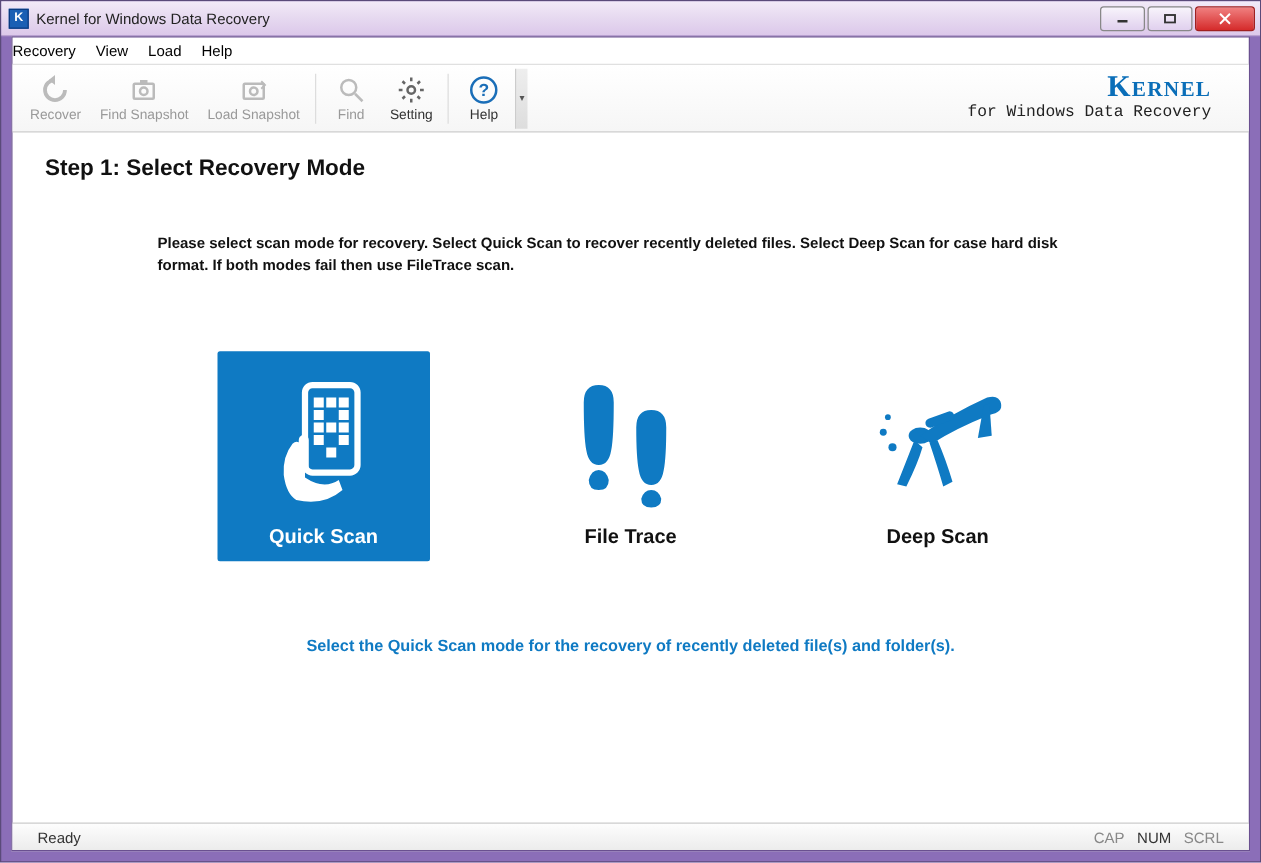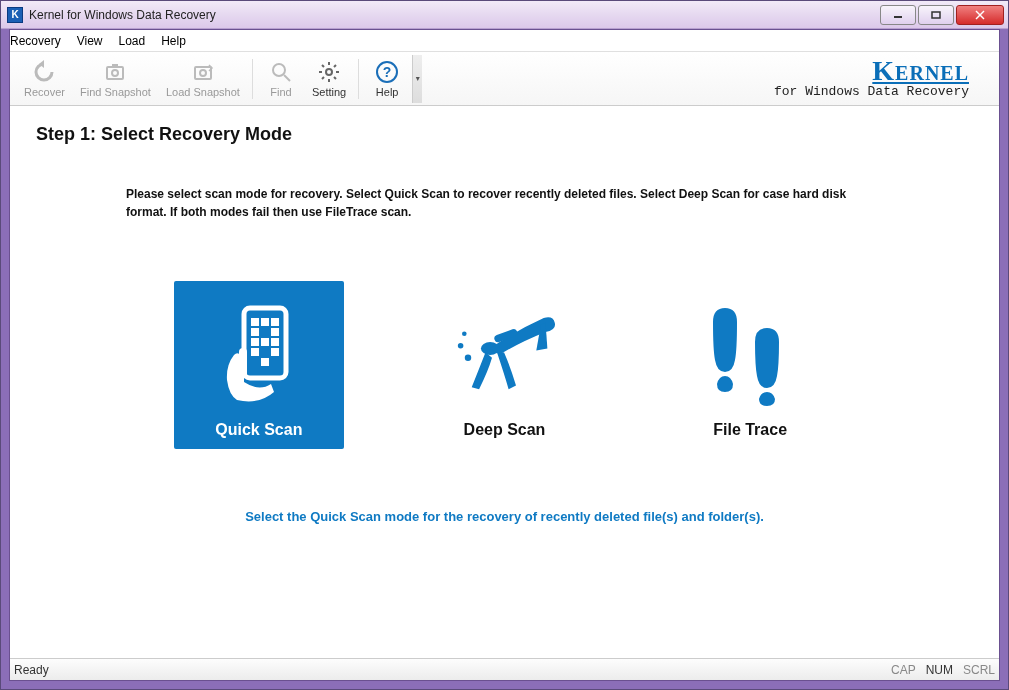--- a/index.html
+++ b/index.html
@@ -96,27 +96,26 @@
   margin-bottom: 1px;
 }
 .tool-sep { width: 1px; height: 40px; background: #ddd; margin: 0 3px; }
 .brand-right {
   margin-left: auto;
   padding-right: 30px;
   text-align: right;
 }
 .brand-right .brand1 {
   font-family: "Times New Roman", serif;
-  font-size: 28px;
+  font-size: 24px;
   color: #0a6eb8;
   font-weight: bold;
   letter-spacing: 1px;
   font-variant: small-caps;
   line-height: 0.9;
-  text-decoration: underline;
 }
 .brand-right .brand2 {
   font-size: 13px;
   color: #222;
   font-family: Liberation Mono, monospace;
 }
 .toolbar-end { width: 10px; height: 48px; border-left: 1px solid #ccc; background: linear-gradient(to bottom, #eee, #ddd); display:flex; align-items:center; justify-content:center; color:#555; font-size:8px;}
 
 .content {
   flex: 1;
@@ -172,21 +171,21 @@
   color: #0f7ac3;
   margin-top: 60px;
 }
 
 .statusbar {
   height: 22px;
   background: linear-gradient(to bottom, #fdfdfd, #ececec);
   border-top: 1px solid #ccc;
   display: flex;
   align-items: center;
-  padding: 0 4px;
+  padding: 0 20px;
   font-size: 12px;
   color: #333;
 }
 .statusbar .right { margin-left: auto; display: flex; gap: 10px; justify-content: flex-end; }
 .statusbar .ind { color: #888; }
 </style>
 </head>
 <body>
 
 <div class="window">
@@ -313,46 +312,46 @@
               </g>
               <path d="M28 100 Q20 95 18 80 Q17 65 25 55 Q30 50 35 60 L35 82 Q50 92 62 84 L65 92 Q50 105 28 100 Z" fill="#fff"></path>
               <rect x="30" y="48" width="8" height="30" rx="4" fill="#fff"></rect>
             </svg>
           </div>
           <div class="mode-label">Quick Scan</div>
         </div>
 
         <div class="mode-card">
           <div class="mode-icon">
+            <svg width="110" height="110" viewBox="0 0 110 110">
+              <g fill="#0f7ac3">
+                <path d="M30 8 Q18 8 18 22 Q18 50 20 60 Q22 72 30 72 Q38 72 40 60 Q42 50 42 22 Q42 8 30 8 Z M30 76 Q24 76 22 84 Q22 92 30 92 Q38 92 38 84 Q36 76 30 76 Z"></path>
+                <path d="M72 28 Q60 28 60 42 Q60 66 62 76 Q64 88 72 88 Q80 88 82 76 Q84 66 84 42 Q84 28 72 28 Z M72 92 Q66 92 64 99 Q64 106 72 106 Q80 106 80 99 Q78 92 72 92 Z"></path>
+              </g>
+            </svg>
+          </div>
+          <div class="mode-label">File Trace</div>
+        </div>
+
+        <div class="mode-card">
+          <div class="mode-icon">
             <svg width="130" height="110" viewBox="0 0 130 110">
               <circle cx="22" cy="32" r="2.5" fill="#0f7ac3"></circle>
               <circle cx="18" cy="45" r="3" fill="#0f7ac3"></circle>
               <circle cx="26" cy="58" r="3.5" fill="#0f7ac3"></circle>
               <ellipse cx="50" cy="48" rx="10" ry="7" fill="#0f7ac3"></ellipse>
               <path d="M50 48 Q75 30 108 15 Q118 12 120 20 Q122 28 110 30 Q80 42 60 55 Z" fill="#0f7ac3"></path>
               <path d="M45 52 Q38 70 30 90 L38 92 Q48 72 52 58 Z" fill="#0f7ac3"></path>
               <path d="M58 54 Q65 75 70 92 L78 88 Q72 68 65 52 Z" fill="#0f7ac3"></path>
               <rect x="54" y="30" width="26" height="8" rx="4" fill="#0f7ac3" transform="rotate(-20 67 34)"></rect>
               <path d="M105 22 L100 50 L112 48 L110 20 Z" fill="#0f7ac3"></path>
             </svg>
           </div>
           <div class="mode-label">Deep Scan</div>
         </div>
-
-        <div class="mode-card">
-          <div class="mode-icon">
-            <svg width="110" height="110" viewBox="0 0 110 110">
-              <g fill="#0f7ac3">
-                <path d="M30 8 Q18 8 18 22 Q18 50 20 60 Q22 72 30 72 Q38 72 40 60 Q42 50 42 22 Q42 8 30 8 Z M30 76 Q24 76 22 84 Q22 92 30 92 Q38 92 38 84 Q36 76 30 76 Z"></path>
-                <path d="M72 28 Q60 28 60 42 Q60 66 62 76 Q64 88 72 88 Q80 88 82 76 Q84 66 84 42 Q84 28 72 28 Z M72 92 Q66 92 64 99 Q64 106 72 106 Q80 106 80 99 Q78 92 72 92 Z"></path>
-              </g>
-            </svg>
-          </div>
-          <div class="mode-label">File Trace</div>
-        </div>
       </div>
 
       <div class="hint">Select the Quick Scan mode for the recovery of recently deleted file(s) and folder(s).</div>
     </div>
 
     <div class="statusbar">
       <span>Ready</span>
       <div class="right">
         <span class="ind">CAP</span>
         <span class="ind" style="color:#333">NUM</span>

